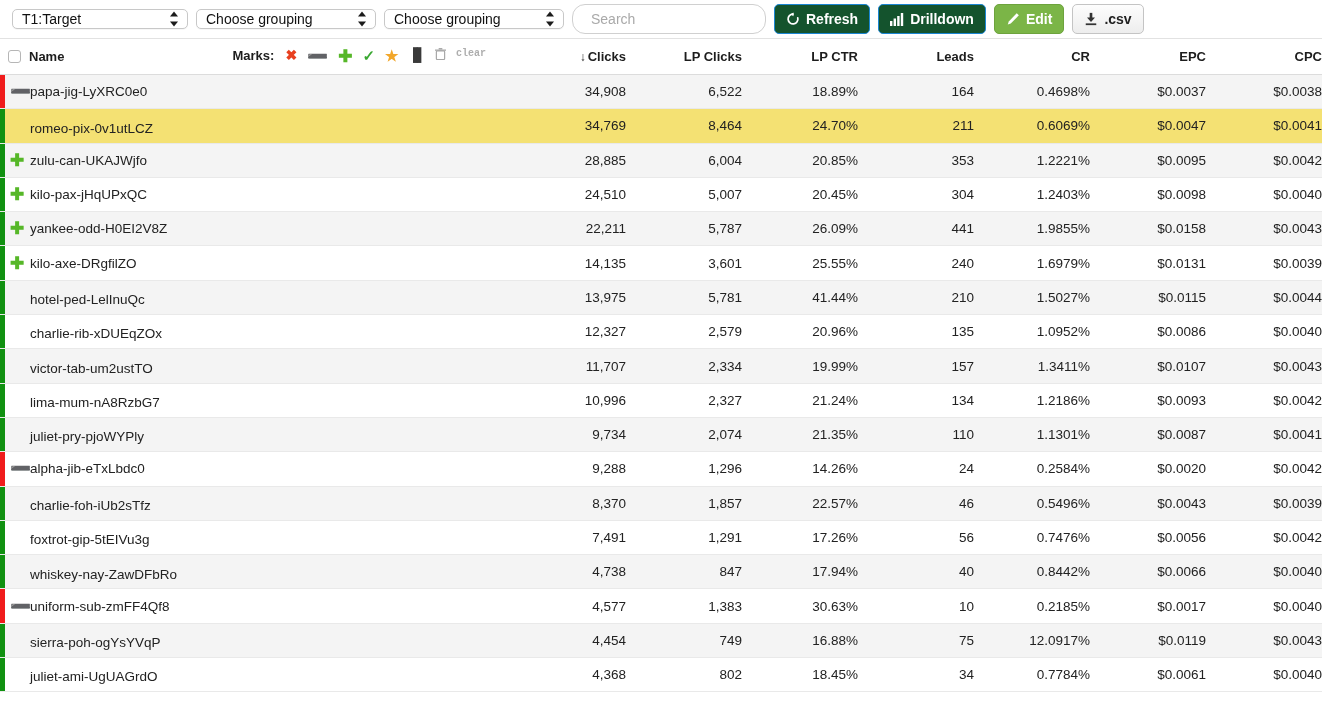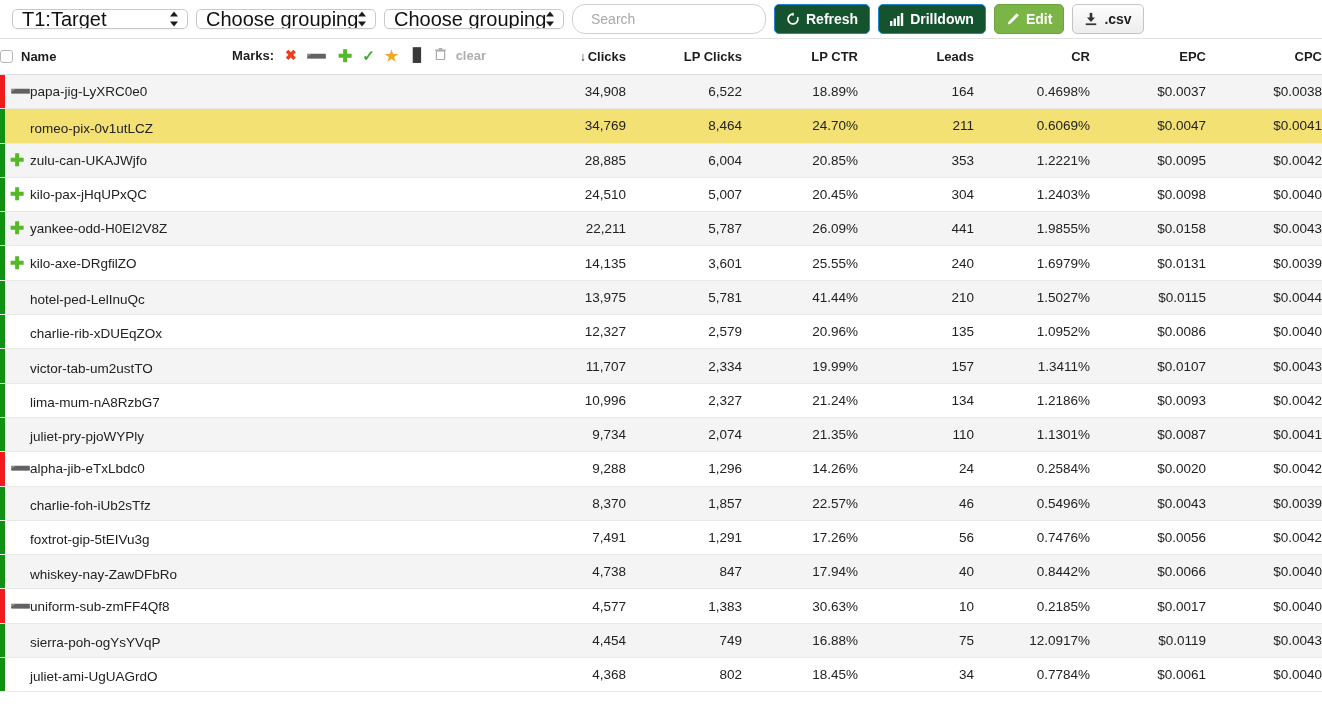--- a/index.html
+++ b/index.html
@@ -31,21 +31,21 @@
   .sel {
     position: relative;
     height: 20px;
     box-sizing: border-box;
     border: 1px solid #c8c8c8;
     border-radius: 5px;
     background: #ffffff;
     display: flex;
     align-items: center;
     padding: 0 26px 0 9px;
-    font-size: 20px;
+    font-size: 14px;
     color: #111;
     white-space: nowrap;
     overflow: hidden;
     box-shadow: 0 1px 0 rgba(0,0,0,0.03);
   }
   .sel.w1 { width: 176px; }
   .sel.w2 { width: 180px; }
   .sel.w3 { width: 180px; }
   .sel.w5 { width: 140px; }
 
@@ -168,20 +168,21 @@
   .name-head {
     display: flex;
     align-items: center;
     justify-content: space-between;
     padding-right: 24px;
   }
   .name-head-left {
     display: flex;
     align-items: center;
     gap: 8px;
+    padding-left: 8px;
   }
   .chk {
     width: 13px;
     height: 13px;
     border: 1px solid #b6b6b6;
     border-radius: 3px;
     background: #fff;
     box-sizing: border-box;
     display: inline-block;
     cursor: pointer;
@@ -201,21 +202,21 @@
     cursor: pointer;
     display: inline-block;
   }
   .mk-x     { color: #e8401f; font-size: 14px; font-weight: bold; }
   .mk-minus { color: #ef5724; font-size: 17px; font-weight: bold; }
   .mk-plus  { color: #56b728; font-size: 17px; font-weight: bold; }
   .mk-check { color: #3aa832; font-size: 15px; font-weight: bold; }
   .mk-star  { color: #f2a72b; font-size: 15px; }
   .mk-pause { color: #3a3a3a; font-size: 13px; font-weight: bold; letter-spacing: -1px; }
   .mk-trash { color: #a7a7a7; font-size: 13px; }
-  .mk-clear { color: #aeaeae; font-weight: bold; font-size: 13px; cursor: pointer; }
+  .mk-clear { color: #aeaeae; font-weight: bold; font-size: 10px; cursor: pointer; font-family: Liberation Mono, monospace; }
 
   
   tr.r-odd  td { background: #f4f4f4; }
   tr.r-even td { background: #ffffff; }
   tr.r-hl   td { background: #f4e173; }
 
   
   .lbar {
     position: absolute;
     left: 0;

